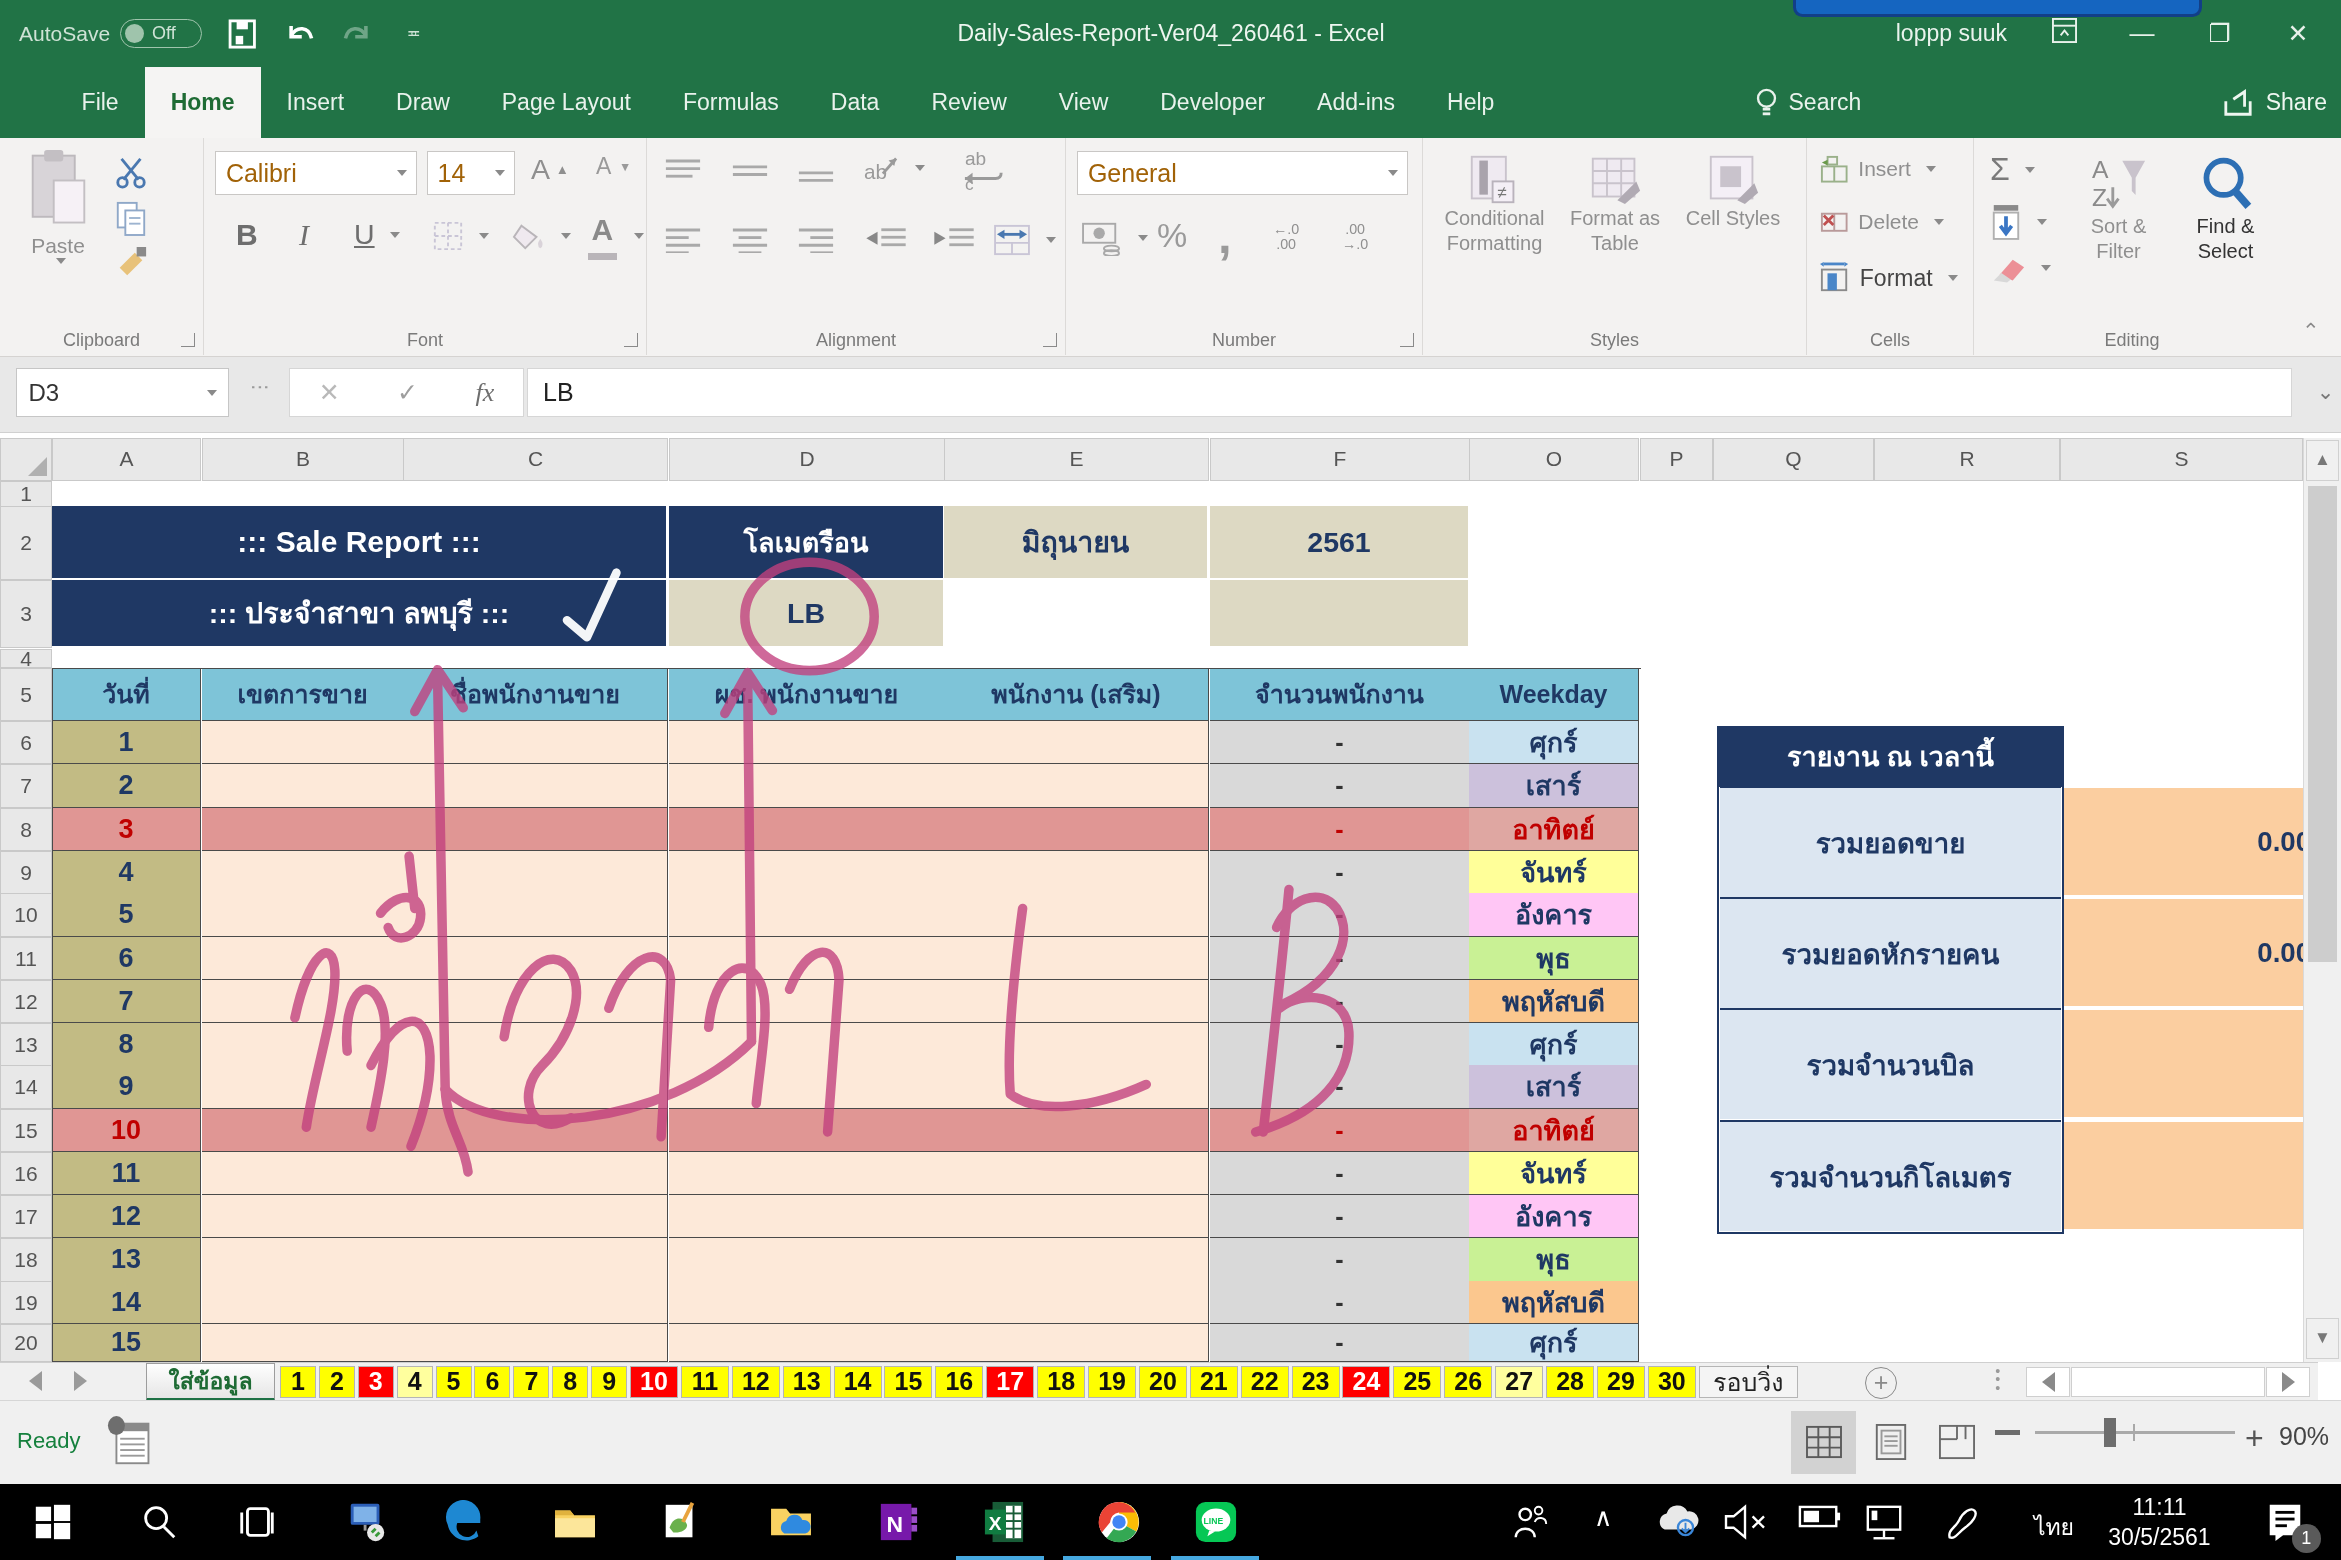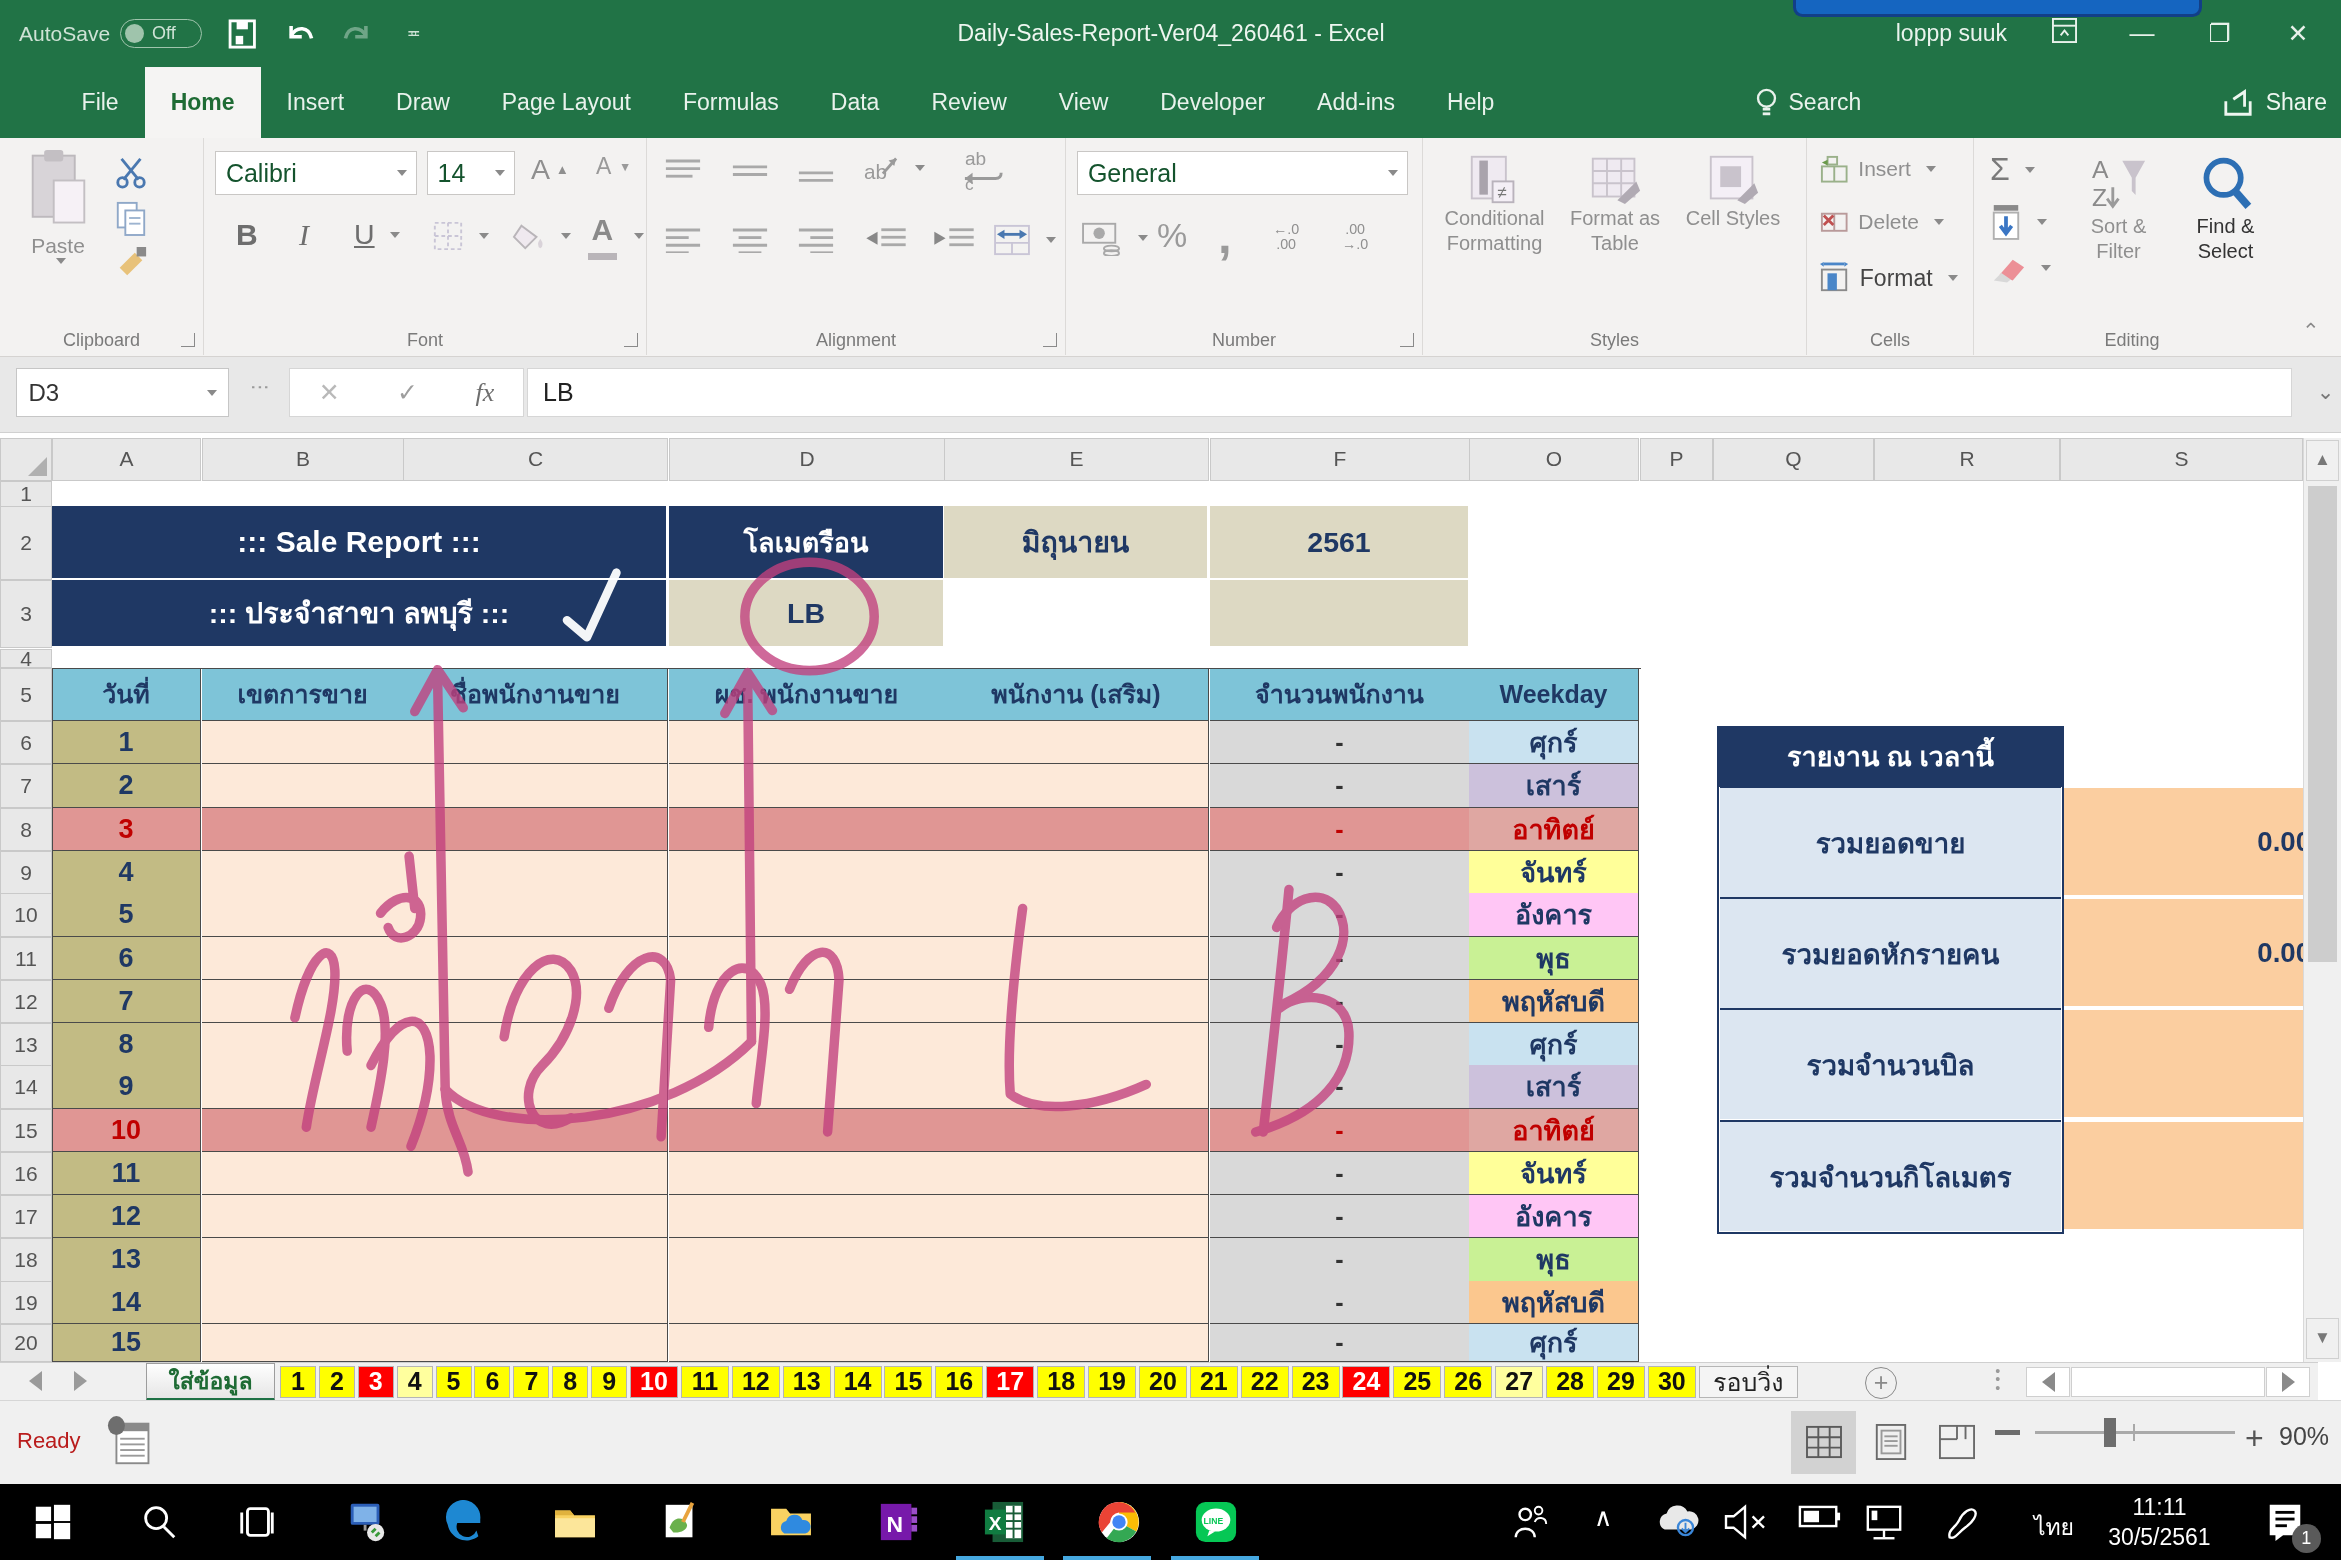--- a/index.html
+++ b/index.html
@@ -25,21 +25,21 @@
   #searchTab{position:absolute;left:1754px;top:67px;height:71px;display:flex;align-items:center;gap:9.5px;color:#e9f2ec;font-size:23px;}
   #shareBtn{position:absolute;right:15px;top:67px;height:71px;display:flex;align-items:center;gap:11.4px;color:#eef6f0;font-size:23px;}
   
   #ribbon{position:absolute;left:0;top:138px;width:2342px;height:219px;background:#f3f2f1;border-bottom:1.9px solid #d5d3d1;box-sizing:border-box;}
   .rgroup{position:absolute;top:0;height:217px;border-right:1.9px solid #dcdad8;box-sizing:border-box;}
   .glabel{position:absolute;bottom:3.8px;left:0;width:100%;text-align:center;font-size:18px;color:#7a7a7a;}
   .launch{position:absolute;bottom:7.6px;right:7.6px;width:13.3px;height:13.3px;border-right:1.9px solid #8a8a8a;border-bottom:1.9px solid #8a8a8a;}
   .car{display:inline-block;width:0;height:0;border-left:5.7px solid transparent;border-right:5.7px solid transparent;border-top:6.7px solid #8a8a8a;margin-left:5.7px;vertical-align:middle;}
   .bigbtn{position:absolute;left:15px;top:9.5px;width:86px;height:152px;display:flex;flex-direction:column;align-items:center;font-size:21px;color:#8f8f8f;}
   .sbtn{position:absolute;width:42px;height:38px;display:flex;align-items:center;justify-content:center;}
-  .fontbox{position:absolute;background:#fff;border:1.9px solid #c9c7c5;display:flex;align-items:center;justify-content:space-between;padding:0 9.5px;font-size:25px;color:#14532d;box-sizing:border-box;}
+  .fontbox{position:absolute;background:#fff;border:1.9px solid #c9c7c5;display:flex;align-items:center;justify-content:space-between;padding:0 9.5px;font-size:25px;color:#a16207;box-sizing:border-box;}
   .biglbl{position:absolute;display:flex;flex-direction:column;align-items:center;font-size:20px;color:#8f8f8f;line-height:25px;text-align:center;}
   .rowitem{position:absolute;display:flex;align-items:center;gap:9.5px;font-size:21px;color:#8f8f8f;}
   .stack{display:flex;flex-direction:column;align-items:center;font-size:14.3px;color:#8f8f8f;line-height:15px;}
   #collapse{position:absolute;left:2302px;top:181px;font-size:21px;color:#8a8a8a;}
   
   #fbar{position:absolute;left:0;top:357px;width:2342px;height:76px;background:#e8e8e8;border-bottom:1.9px solid #d0d0d0;box-sizing:border-box;}
   #namebox{position:absolute;left:16px;top:11.4px;width:213px;height:49px;background:#fff;border:1px solid #c6c6c6;display:flex;align-items:center;justify-content:space-between;padding:0 11.4px;font-size:24px;color:#333;box-sizing:border-box;}
   #fdots{position:absolute;left:249px;top:21px;color:#9a9a9a;font-size:19px;letter-spacing:1.9px;writing-mode:vertical-lr;}
   #fbtns{position:absolute;left:289px;top:11.4px;width:235px;height:49px;background:#fff;border:1px solid #d6d6d6;display:flex;align-items:center;justify-content:space-around;box-sizing:border-box;}
   #fcancel{color:#b9b9b9;font-size:25px;}
@@ -90,21 +90,21 @@
   .dtab.yellow{background:var(--tab_yellow);color:#111;}
   .dtab.pale{background:var(--tab_pale);color:#111;}
   .dtab.red{background:var(--tab_red);color:#fff;}
   .dtab.plain{background:#f4f4f4;color:#222;font-weight:normal;padding:0 13.3px;}
   #addSheet{position:absolute;left:1865px;top:3.8px;width:32px;height:32px;border:1.9px solid #8a8a8a;border-radius:50%;display:flex;align-items:center;justify-content:center;color:#8a8a8a;font-size:25px;box-sizing:border-box;}
   #tdots{position:absolute;left:1992px;top:3.8px;color:#9a9a9a;font-size:14.3px;line-height:8.6px;text-align:center;width:11.4px;}
   .harrow{position:absolute;top:3.8px;width:44px;height:30px;background:#fff;border:1px solid #cfcfcf;display:flex;align-items:center;justify-content:center;box-sizing:border-box;}
   #htrack{position:absolute;left:2071px;top:3.8px;width:194px;height:30px;background:#fff;border:1px solid #cfcfcf;box-sizing:border-box;}
   
   #statusbar{position:absolute;left:0;top:1400px;width:2342px;height:84px;background:#f0f0f0;border-top:1px solid #d6d6d6;box-sizing:border-box;}
-  #ready{position:absolute;left:17px;top:27px;font-size:22px;color:#b91c1c;}
+  #ready{position:absolute;left:17px;top:27px;font-size:22px;color:#15803d;}
   #macroicon{position:absolute;left:107px;top:15px;}
   .viewbtn{position:absolute;top:9.5px;width:65px;height:63px;display:flex;align-items:center;justify-content:center;}
   .viewbtn.on{background:#d2d2d2;}
   #zoomout{position:absolute;left:1995px;top:28.5px;width:25px;height:5.7px;background:#6d6d6d;}
   #ztrack{position:absolute;left:2035px;top:30px;width:200px;height:2.9px;background:#a9a9a9;}
   #ztick{position:absolute;left:2133px;top:23px;width:1.9px;height:17px;background:#a9a9a9;}
   #zthumb{position:absolute;left:2104px;top:17px;width:12.4px;height:28.5px;background:#6d6d6d;}
   #zoomin{position:absolute;left:2245px;top:19px;font-size:32px;color:#555;}
   #zoompct{position:absolute;left:2279px;top:21px;font-size:25px;color:#444;}
   

